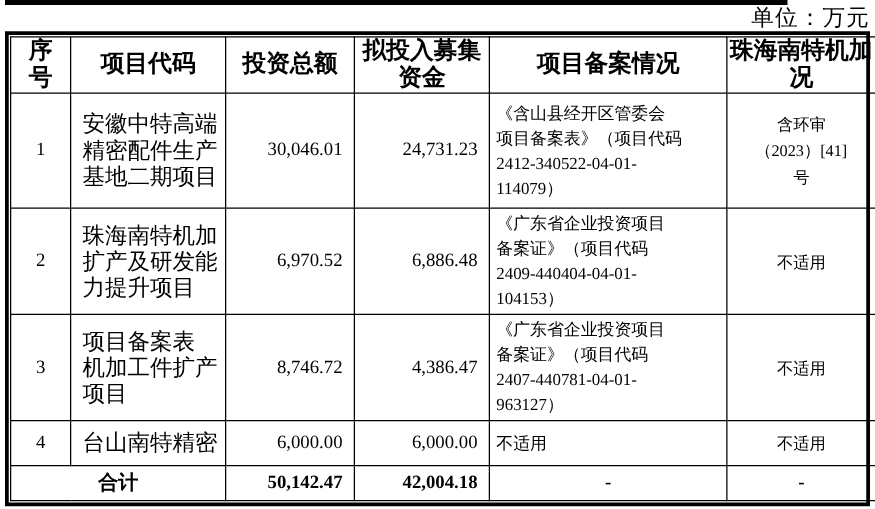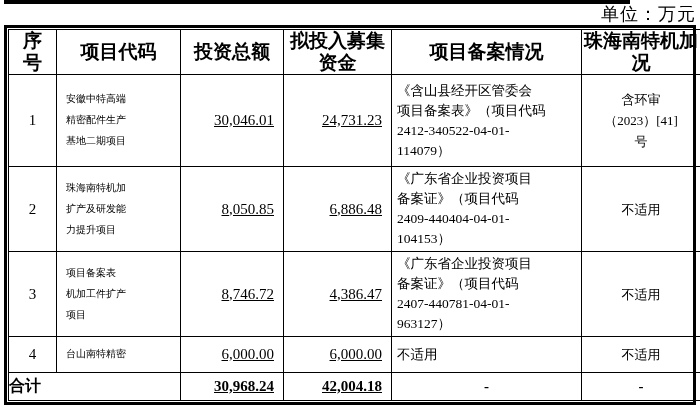--- a/index.html
+++ b/index.html
@@ -20,26 +20,26 @@
     font-size:19px; font-weight:700; text-align:center;
     white-space:pre-line; line-height:22px;
   }
   .h-head  { height:43px; }
   .h-r1    { height:92px; }
   .h-r2    { height:84px; }
   .h-r3    { height:85px; }
   .h-r4    { height:36px; }
   .h-total { height:28px; }
   .seq    { text-align:center; font-size:15px; }
-  .pname  { font-size:10px; line-height:21px; white-space:pre-line; text-align:left; padding:2px 4px 2px 9px;font-family:Liberation Mono, monospace; }
-  .num    { font-size:15px; text-align:right; padding-right:9px; font-family:"Liberation Serif",serif;text-decoration:underline; }
+  .pname  { font-size:18px; line-height:21px; white-space:pre-line; text-align:left; padding:2px 4px 2px 9px; }
+  .num    { font-size:15px; text-align:right; padding-right:9px; font-family:"Liberation Serif",serif; }
   .filing { font-size:13.5px; line-height:20px; white-space:pre-line; text-align:left; padding:2px 4px 2px 5px; }
   .envc   { font-size:13px; line-height:21px; white-space:pre-line; text-align:center; }
   .trow td { font-weight:700; }
-  .total-label { font-size:16px; }
+  .total-label { text-align:center; font-size:16px; }
   .dash { text-align:center; font-size:15px; }
 </style>
 </head>
 <body>
 
 <div class="top-rule"></div>
 <div class="unit-label">单位：万元</div>
 
 <div class="tbl-wrap">
   <table>
@@ -79,21 +79,21 @@
       <td class="envc">含环审
 （2023）[41]
 号</td>
     </tr>
 
     <tr class="h-r2">
       <td class="seq">2</td>
       <td class="pname">珠海南特机加
 扩产及研发能
 力提升项目</td>
-      <td class="num">8,050.85</td>
+      <td class="num">6,970.52</td>
       <td class="num">6,886.48</td>
       <td class="filing">《广东省企业投资项目
 备案证》（项目代码
 2409-440404-04-01-
 104153）</td>
       <td class="envc">不适用</td>
     </tr>
 
     <tr class="h-r3">
       <td class="seq">3</td>
@@ -113,20 +113,20 @@
       <td class="seq">4</td>
       <td class="pname">台山南特精密</td>
       <td class="num">6,000.00</td>
       <td class="num">6,000.00</td>
       <td class="filing">不适用</td>
       <td class="envc">不适用</td>
     </tr>
 
     <tr class="h-total trow">
       <td class="total-label" colspan="2">合计</td>
-      <td class="num">30,968.24</td>
+      <td class="num">50,142.47</td>
       <td class="num">42,004.18</td>
       <td class="dash">-</td>
       <td class="dash">-</td>
     </tr>
   </tbody>
     </table>
 </div>
 
 </body></html>

